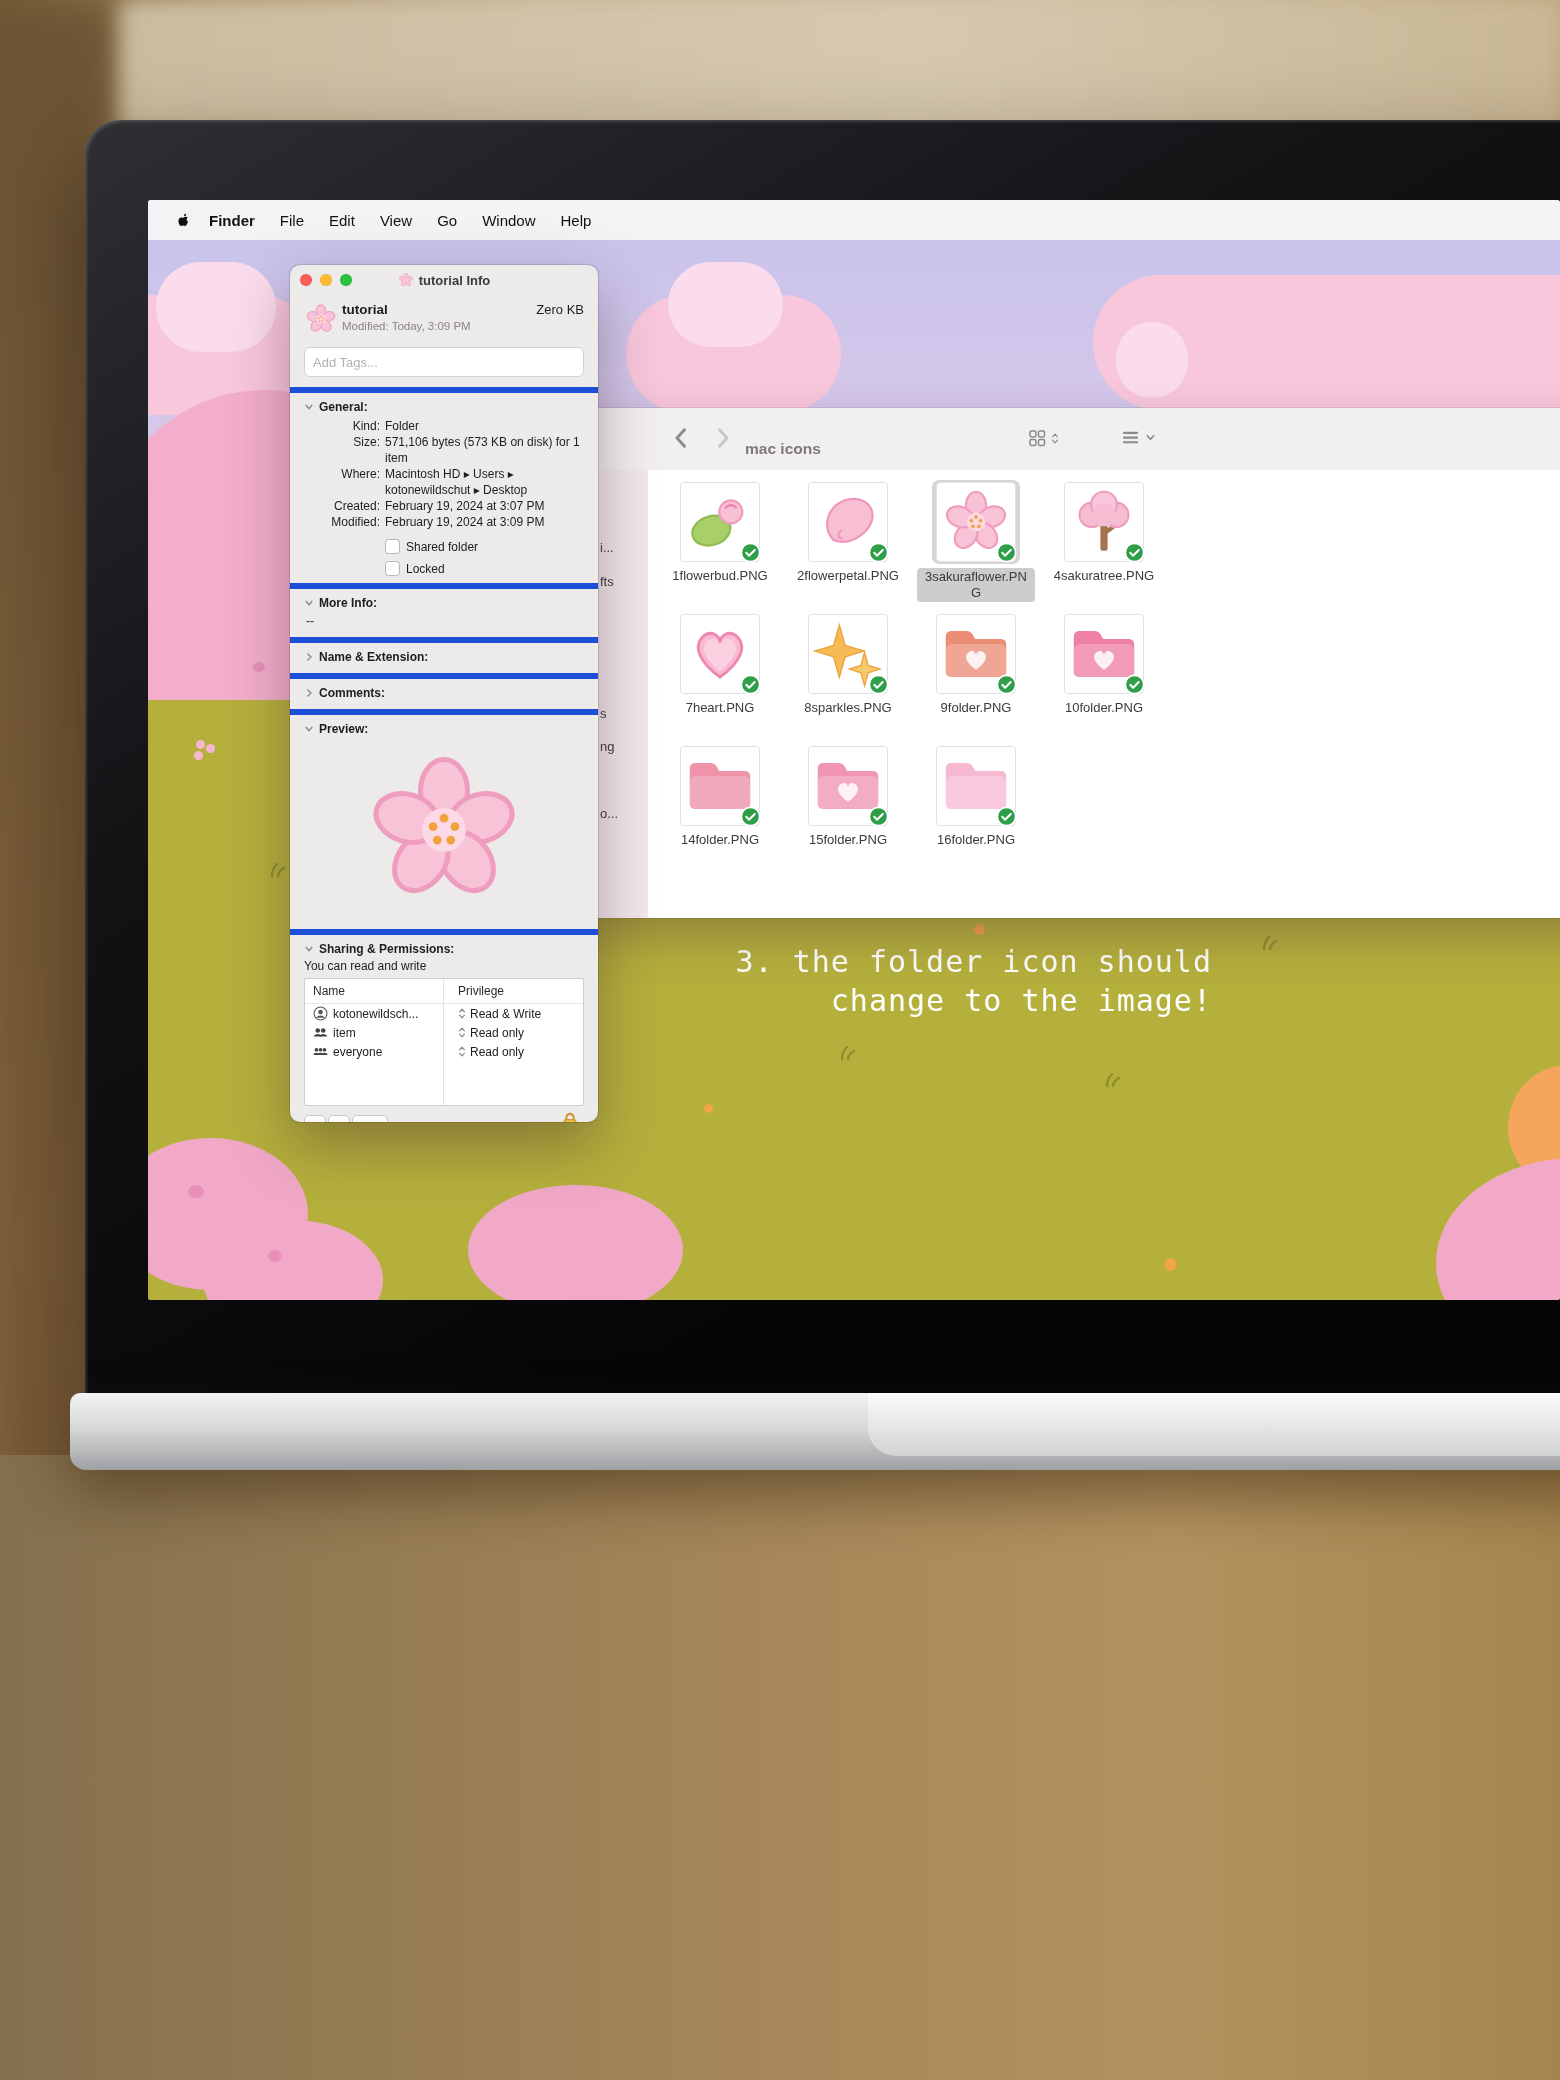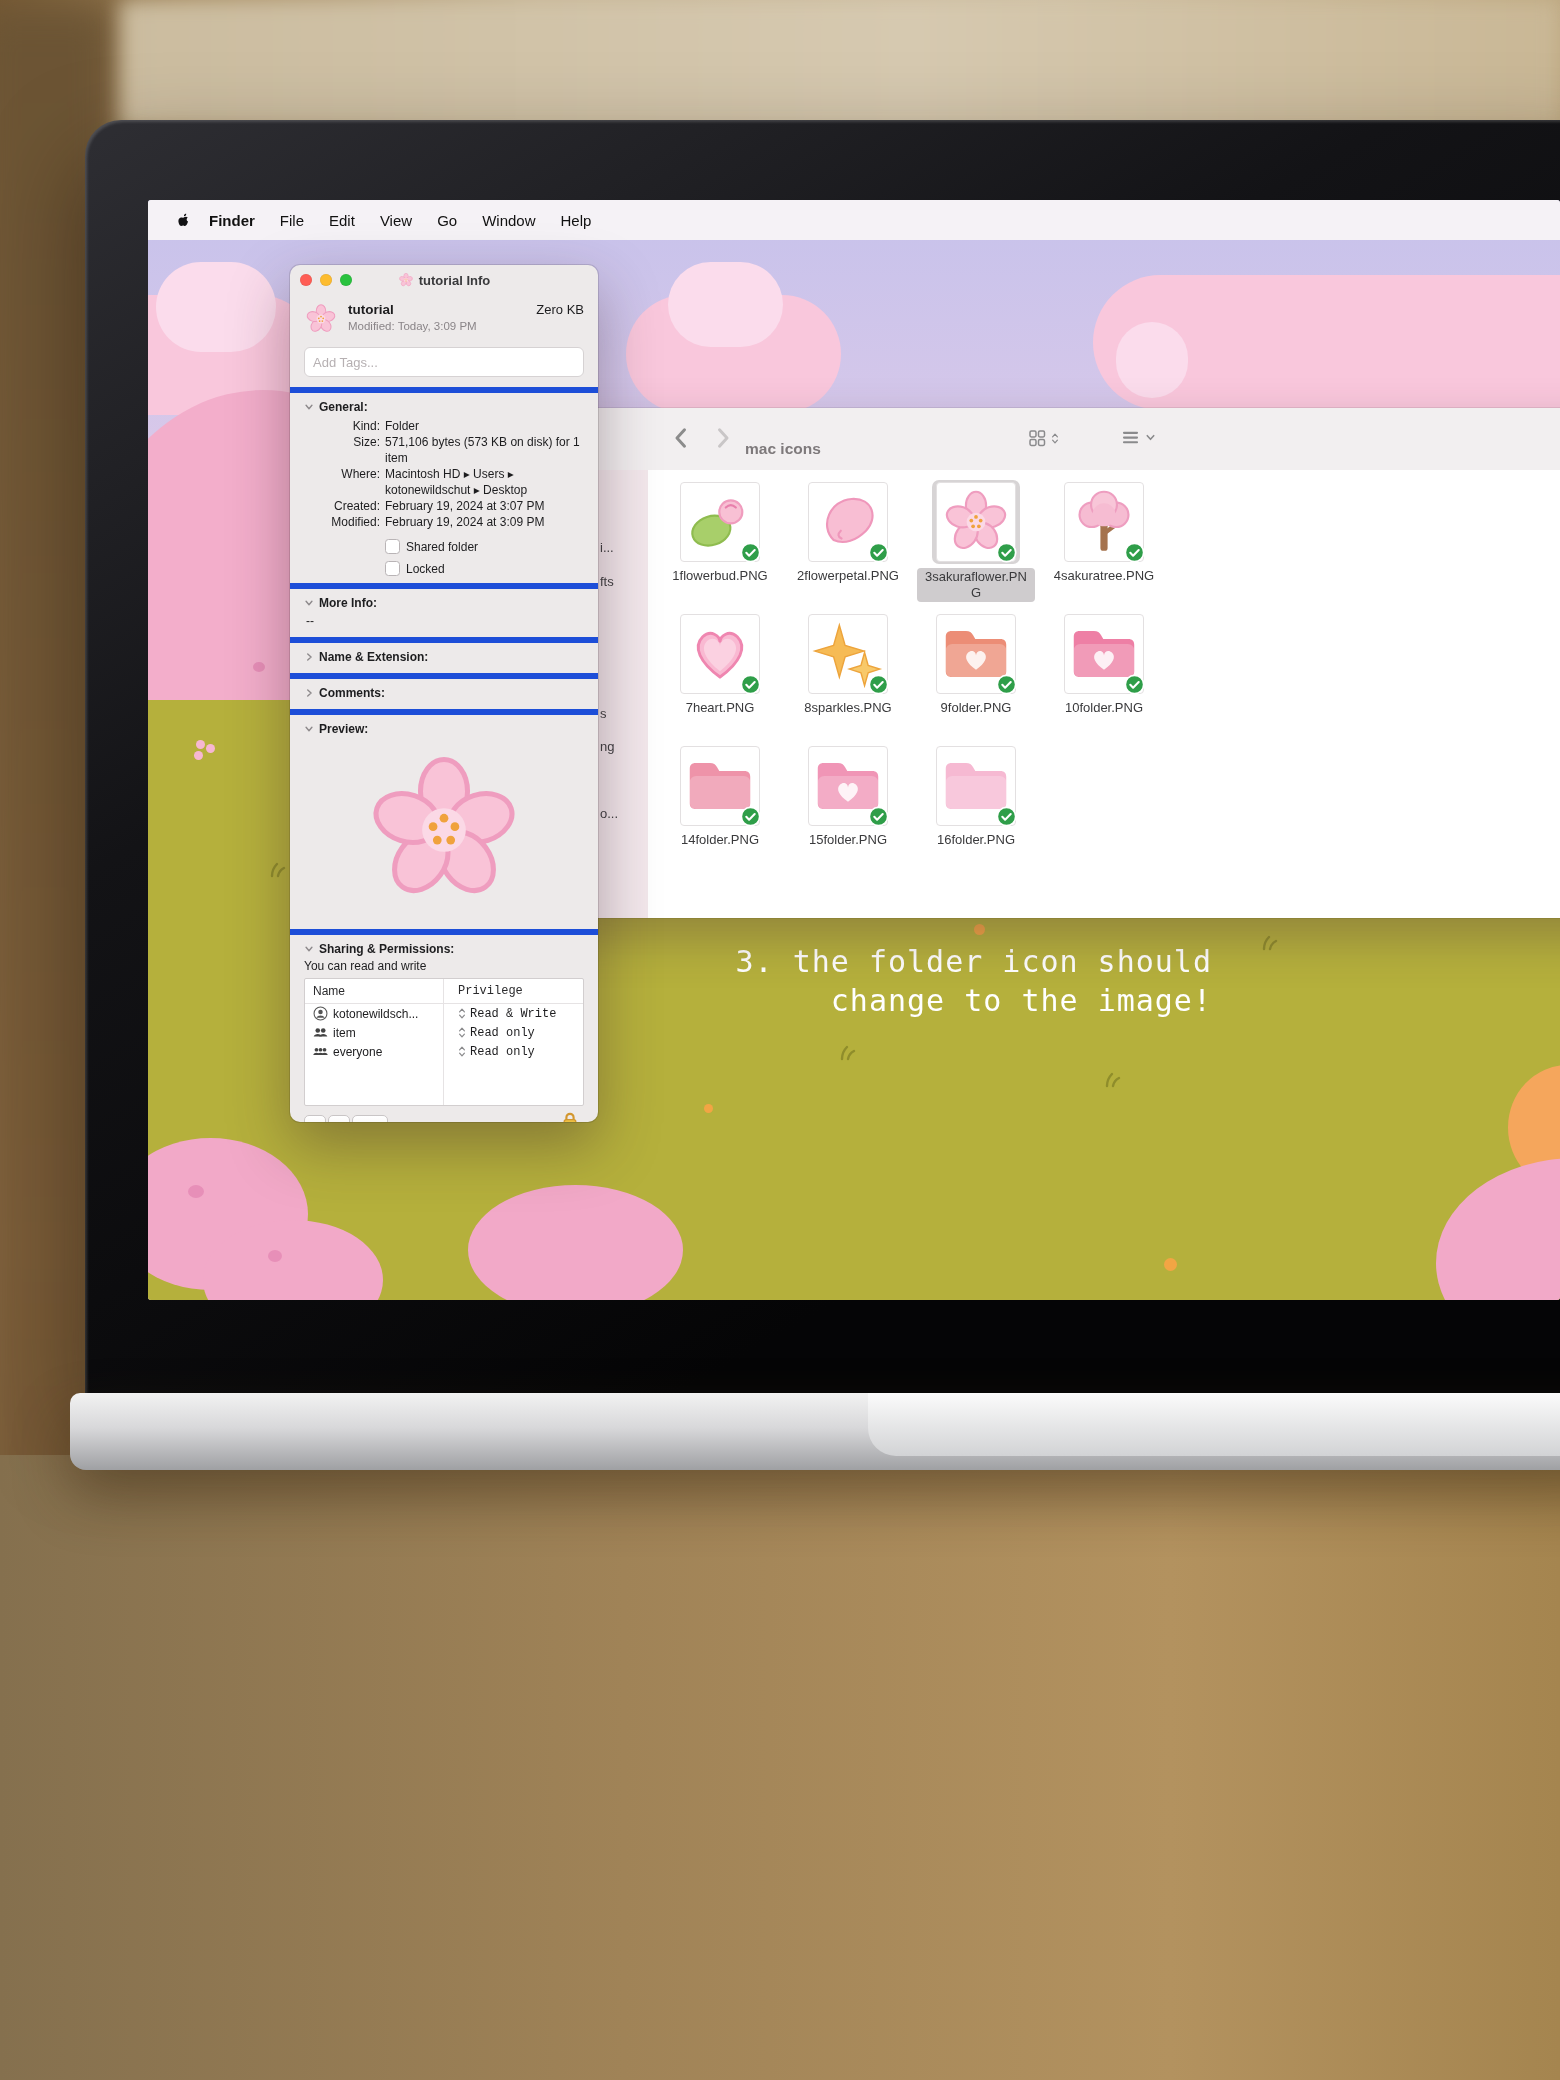--- a/index.html
+++ b/index.html
@@ -84,21 +84,21 @@
   
   .info{position:absolute;left:142px;top:65px;width:308px;height:857px;z-index:30;
     background:#edeaea;border-radius:10px;font-size:12px;color:#1d1d1f;overflow:hidden;
     box-shadow:0 24px 60px rgba(55,32,42,.38), 0 0 0 1px rgba(0,0,0,.12);}
   .titlebar{height:30px;display:flex;align-items:center;padding:0 10px;position:relative;}
   .tl{width:12px;height:12px;border-radius:50%;margin-right:8px;flex:none;box-shadow:inset 0 0 1px rgba(0,0,0,.25);}
   .tl-red{background:#ff5d55;} .tl-yel{background:#fdbc2f;} .tl-grn{background:#2ac23f;}
   .tb-title{position:absolute;left:60px;right:60px;display:flex;justify-content:center;align-items:center;gap:5px;
     font-weight:700;font-size:13px;color:#3a3a3c;}
   .tb-title .tico{width:16px;height:16px;flex:none;}
-  .hdr{display:flex;padding:7px 14px 5px;gap:10px;align-items:flex-start;}
+  .hdr{display:flex;padding:7px 14px 5px;gap:4px;align-items:flex-start;}
   .hdr .hico{width:34px;height:34px;flex:none;}
   .hdr-main{flex:1;}
   .hdr-row1{display:flex;justify-content:space-between;font-size:13.5px;align-items:baseline;}
   .hdr-name{font-weight:700;}
   .hdr-size{font-size:13px;color:#1d1d1f;}
   .hdr-mod{color:#8a8588;font-size:11.5px;margin-top:3px;}
   .tags{display:block;margin:6px 14px 10px;width:calc(100% - 46px);height:28px;border:1px solid #d6d2d3;
     border-radius:6px;background:#fff;padding:0 8px;font-size:13px;color:#333;outline:none;
     font-family:"Liberation Sans","DejaVu Sans",sans-serif;}
   .tags::placeholder{color:#b6b0b2;}
@@ -111,21 +111,21 @@
   .g-val{flex:1;}
   .cb{display:flex;align-items:center;gap:6px;margin:7px 0 0 81px;font-size:12px;}
   .cb .box{width:13px;height:13px;border:1px solid #b9b4b6;border-radius:3.5px;background:#fff;flex:none;}
   .more-val{padding:2px 0 2px 2px;}
   .preview-flower{display:block;margin:8px auto 8px;width:182px;height:168px;}
   .share-sub{padding:1px 0 5px;font-size:12px;}
   .perm-table{position:relative;background:#fff;border:1px solid #d2cecf;height:126px;font-size:12px;border-radius:2px;}
   .perm-table::after{content:"";position:absolute;left:138px;top:0;bottom:0;width:1px;background:#e6e3e4;}
   .pt-head{display:flex;height:24px;align-items:center;border-bottom:1px solid #e6e3e4;color:#2a2a2c;}
   .pt-name{flex:0 0 138px;padding-left:8px;display:flex;gap:5px;align-items:center;overflow:hidden;white-space:nowrap;}
-  .pt-priv{flex:1;padding-left:7px;display:flex;gap:4px;align-items:center;white-space:nowrap;font-family:Liberation Mono, monospace;}
+  .pt-priv{flex:1;padding-left:7px;display:flex;gap:4px;align-items:center;white-space:nowrap;}
   .pt-row{height:19px;display:flex;align-items:center;}
   .picon{width:15px;height:15px;flex:none;}
   .ud{width:8px;height:13px;color:#8a8a8c;flex:none;}
   .perm-controls{display:flex;align-items:center;gap:2px;padding:6px 0 0;position:relative;height:26px;}
   .pc{width:22px;height:20px;border:1px solid #c9c5c6;background:linear-gradient(#fff,#f2eff0);
     border-radius:5px;font-size:13px;color:#555;display:flex;align-items:center;justify-content:center;padding:0;
     font-family:"Liberation Sans","DejaVu Sans",sans-serif;}
   .pc.more{width:36px;gap:2px;}
   .pc .chev{width:8px;height:8px;}
   .lock{position:absolute;right:5px;top:4px;width:18px;height:22px;}

